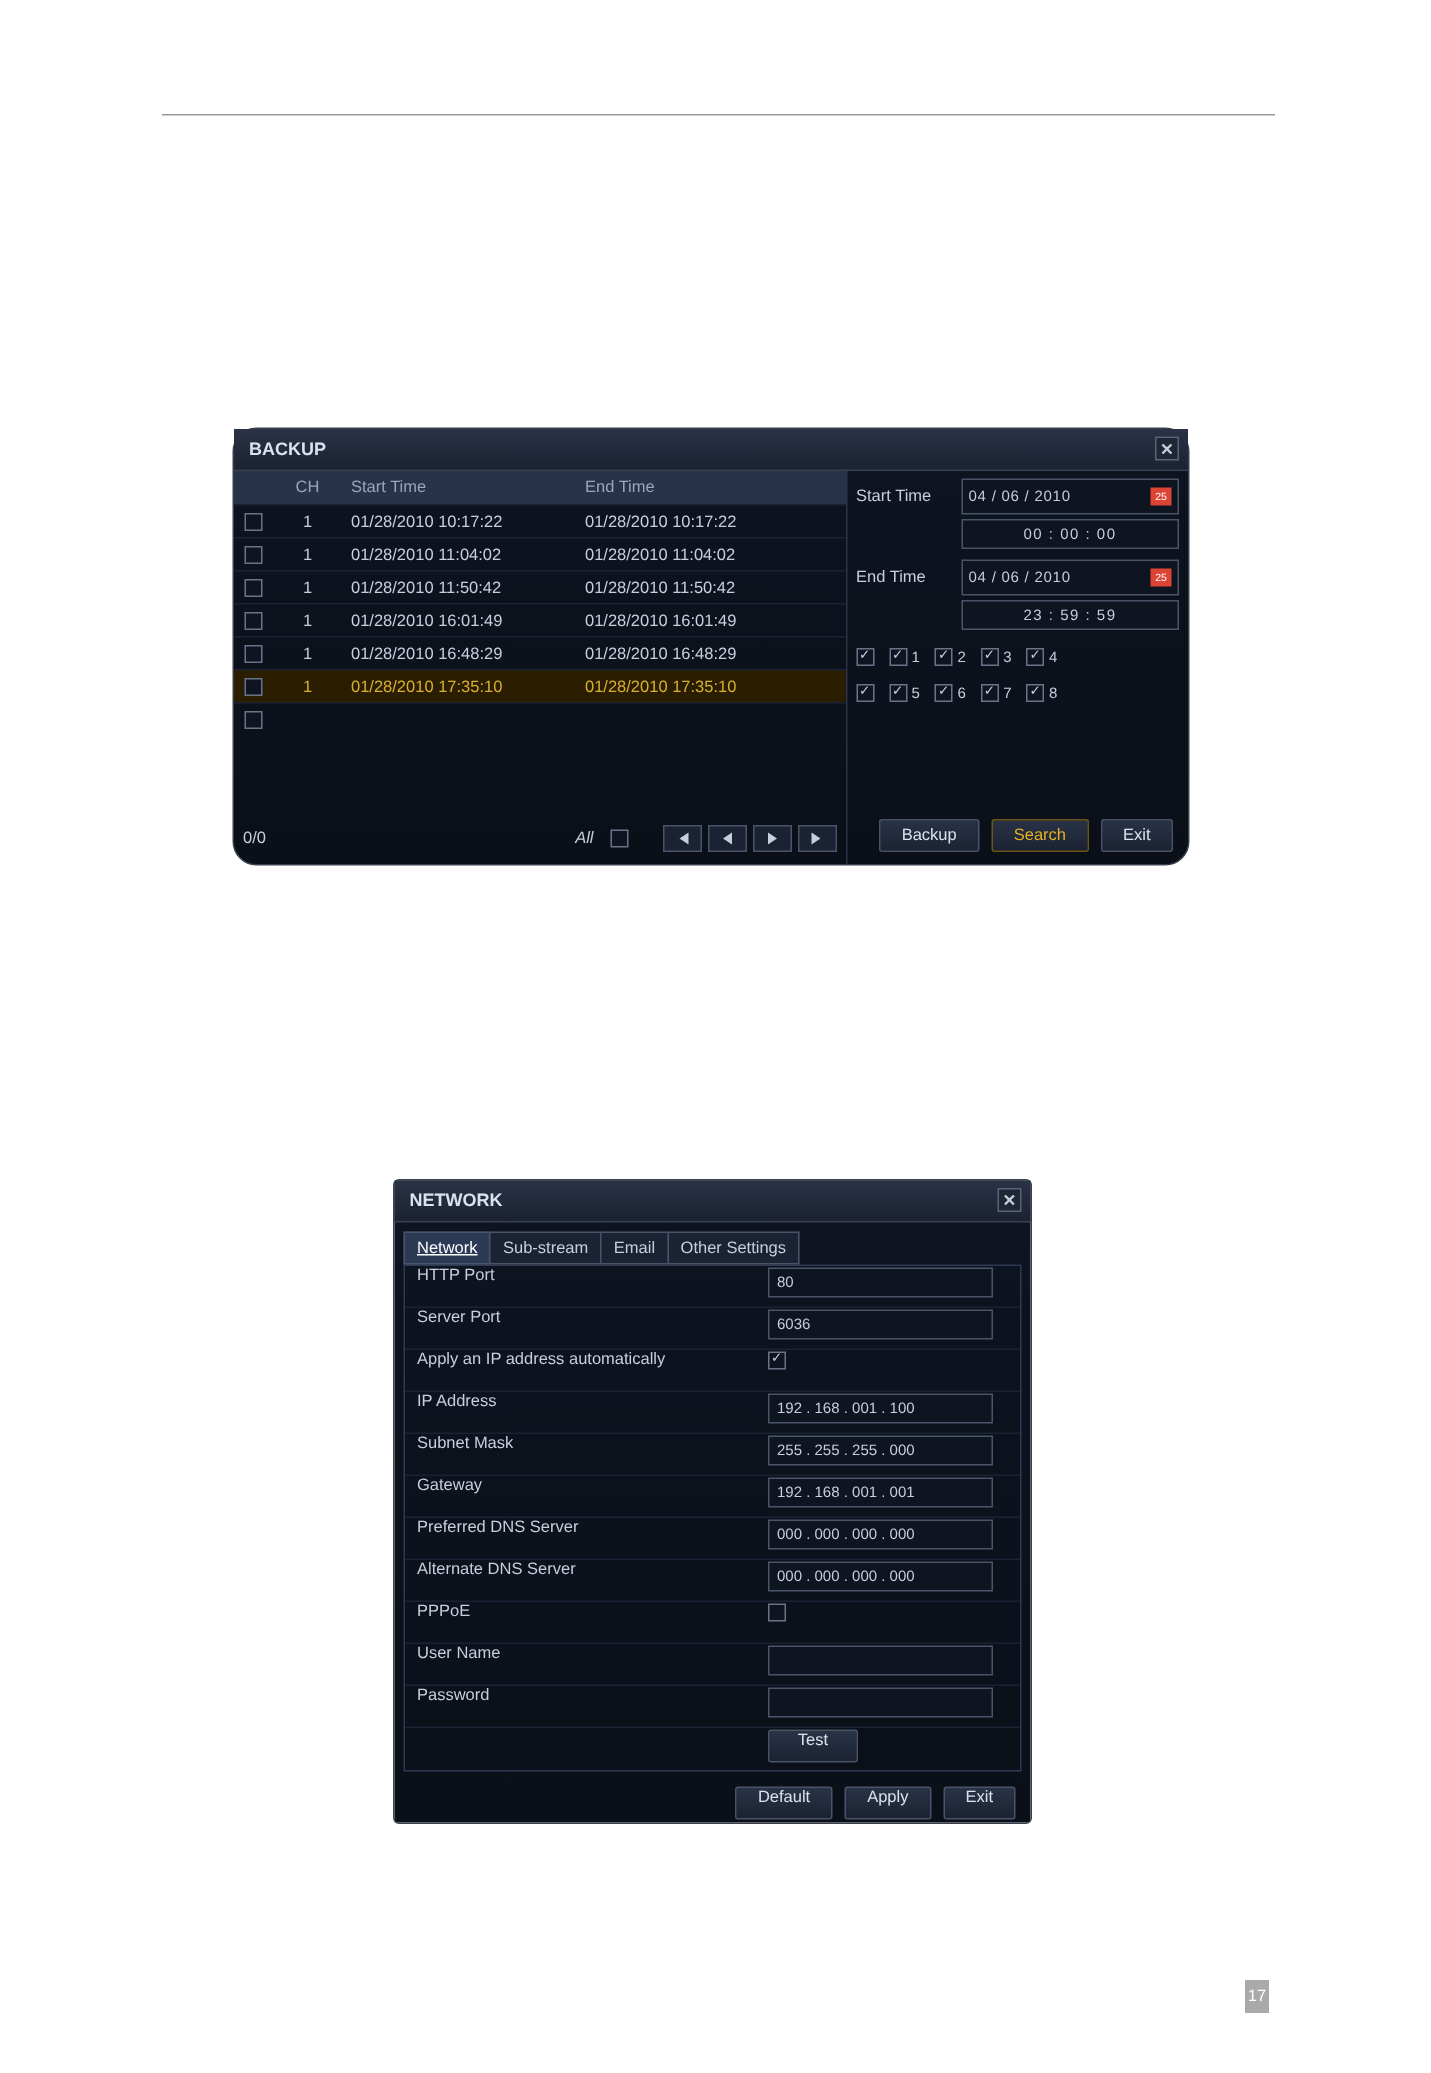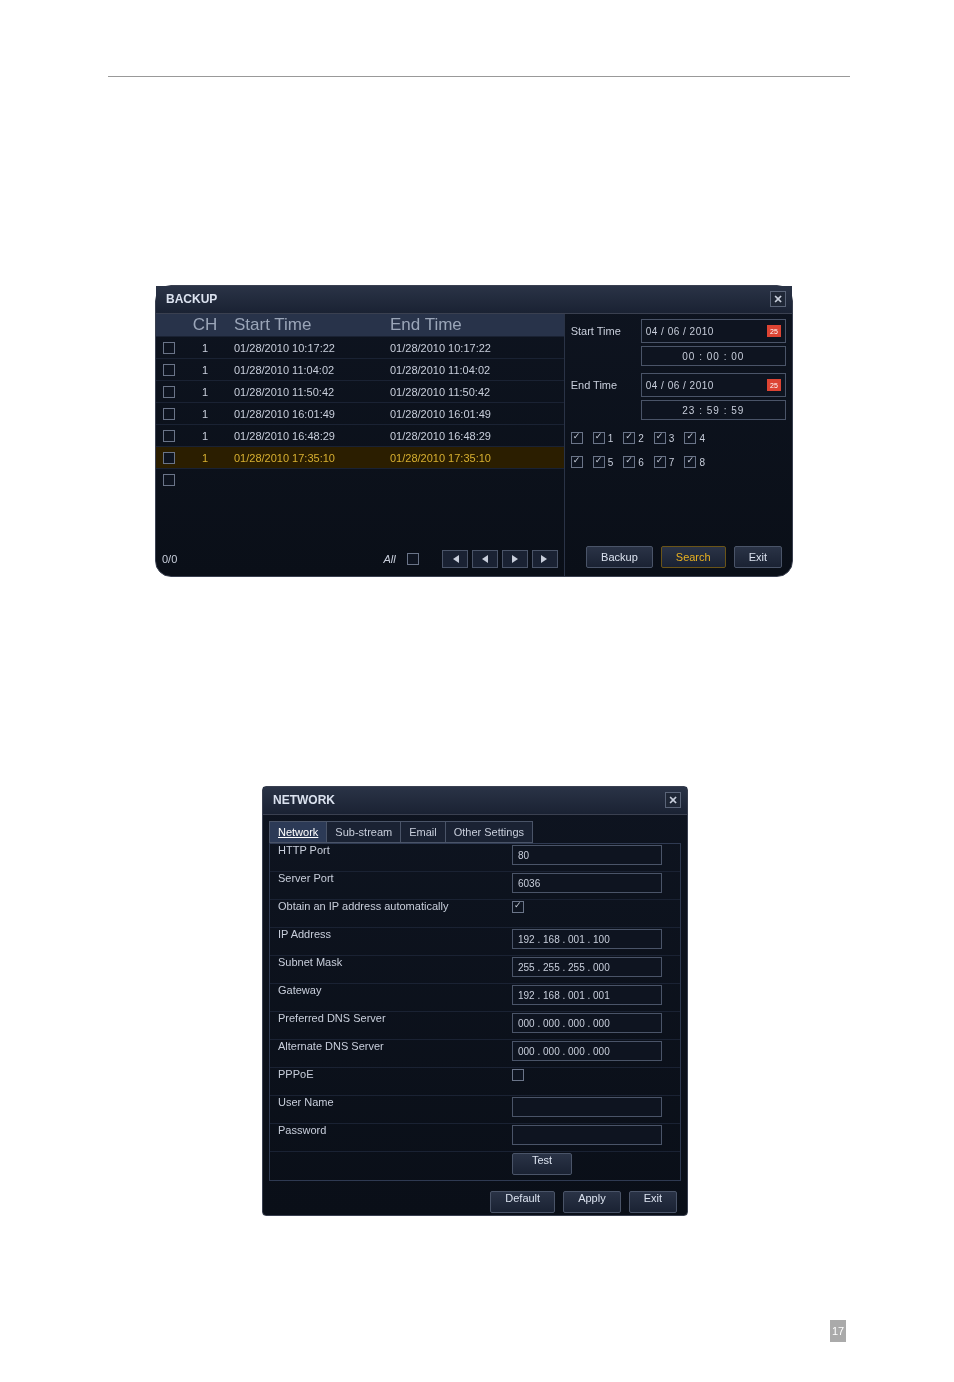--- a/index.html
+++ b/index.html
@@ -11,21 +11,21 @@
     position: absolute; left: 155px; top: 285px; width: 638px; height: 292px;
     background: linear-gradient(#0e1420, #0a0f18);
     border: 1px solid #3a4050; border-radius: 16px;
     color: #c8cedb; font-size: 11px;
   }
   .titlebar { height: 28px; background: linear-gradient(#2a3346,#1a2233); padding: 6px 10px; font-weight: bold; font-size: 12px; color: #dbe2ef; position: relative; border-bottom: 1px solid #3a4050; }
   .close-x { position: absolute; right: 6px; top: 5px; width: 16px; height: 16px; border: 1px solid #5a6478; display:flex;align-items:center;justify-content:center; font-size:11px; color:#c8cedb; background:#1f2736; cursor:pointer;}
   
   .backup-body { display:flex; height: calc(100% - 28px); }
   .left-pane { width: 410px; border-right:1px solid #2a3346; position:relative; }
-  .tbl-head { display:flex; background:#28334a; height:22px; align-items:center; font-size:17px; color:#9aa5b8; }
+  .tbl-head { display:flex; background:#28334a; height:22px; align-items:center; font-size:11px; color:#9aa5b8; }
   .th-chk { width:26px; }
   .th-ch { width:46px; text-align:center; }
   .th-st { width:156px; padding-left:6px; }
   .th-et { width:156px; padding-left:6px; }
   .tbl-row { display:flex; height:22px; align-items:center; border-top:1px solid #1a2233; }
   .tbl-row.sel { background:#2b1e00; color:#d8b030; }
   .chk { width:12px;height:12px;border:1px solid #6a7488;margin:0 7px;background:#0e1420; }
   .chk.on::after{content:"✓";display:block;font-size:9px;color:#c8cedb;margin-top:-2px;margin-left:1px;}
   .cell-ch { width:46px; text-align:center; }
   .cell-t { width:156px; padding-left:6px; }
@@ -249,21 +249,21 @@
           <div class="txt-in">80</div>
         </div>
       </div>
     <div class="frow">
         <div class="fl">Server Port</div>
         <div class="fv">
           <div class="txt-in">6036</div>
         </div>
       </div>
     <div class="frow">
-        <div class="fl">Obtain an IP address automatically</div>
+        <div class="fl">Apply an IP address automatically</div>
         <div class="fv">
           <div class="chk on"></div>
         </div>
       </div>
     <div class="frow">
         <div class="fl">IP Address</div>
         <div class="fv">
           <div class="txt-in">192 . 168 . 001 . 100</div>
         </div>
       </div>

